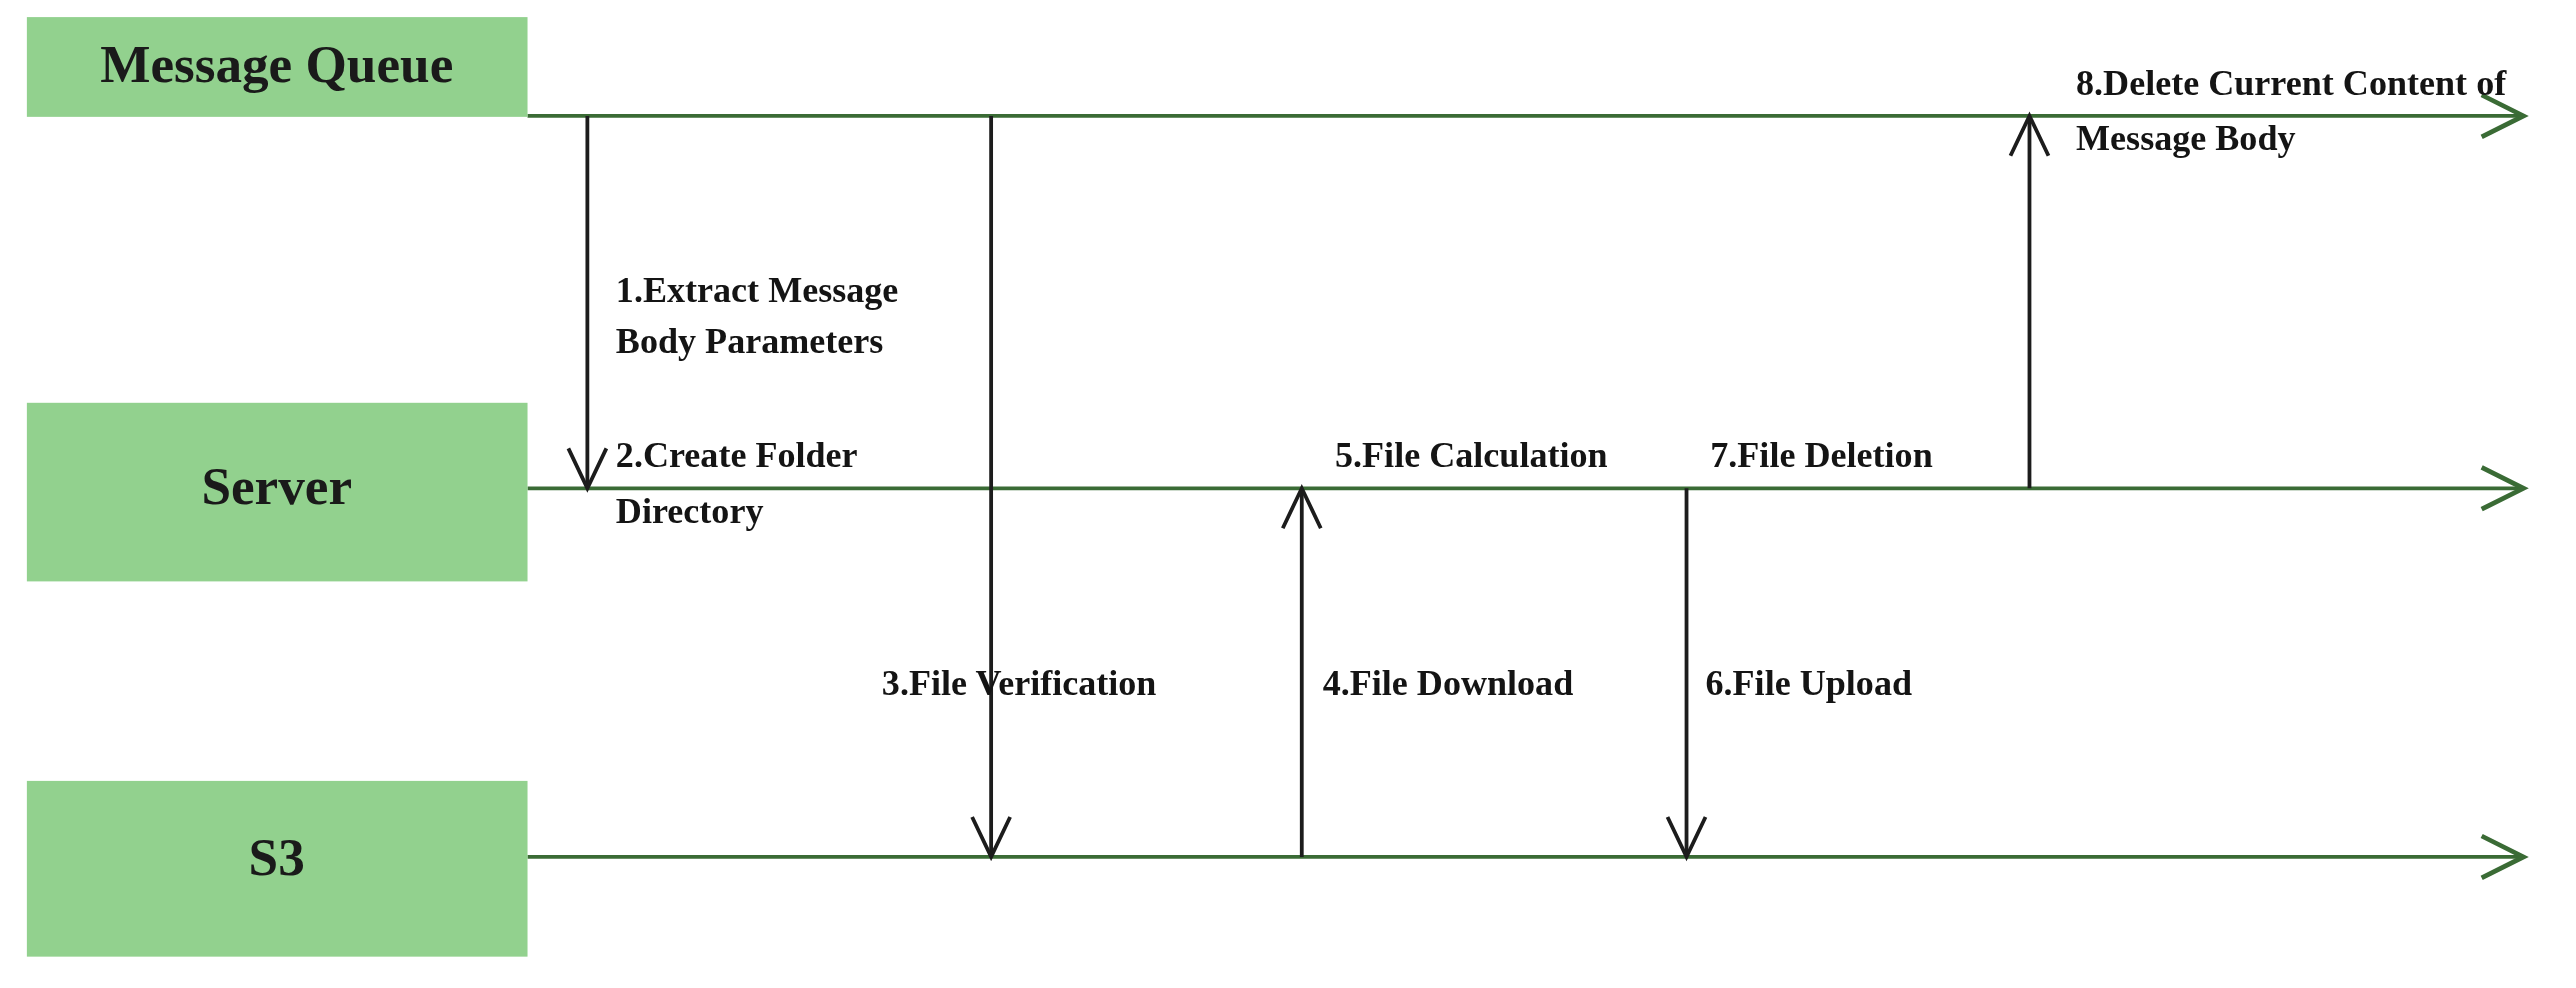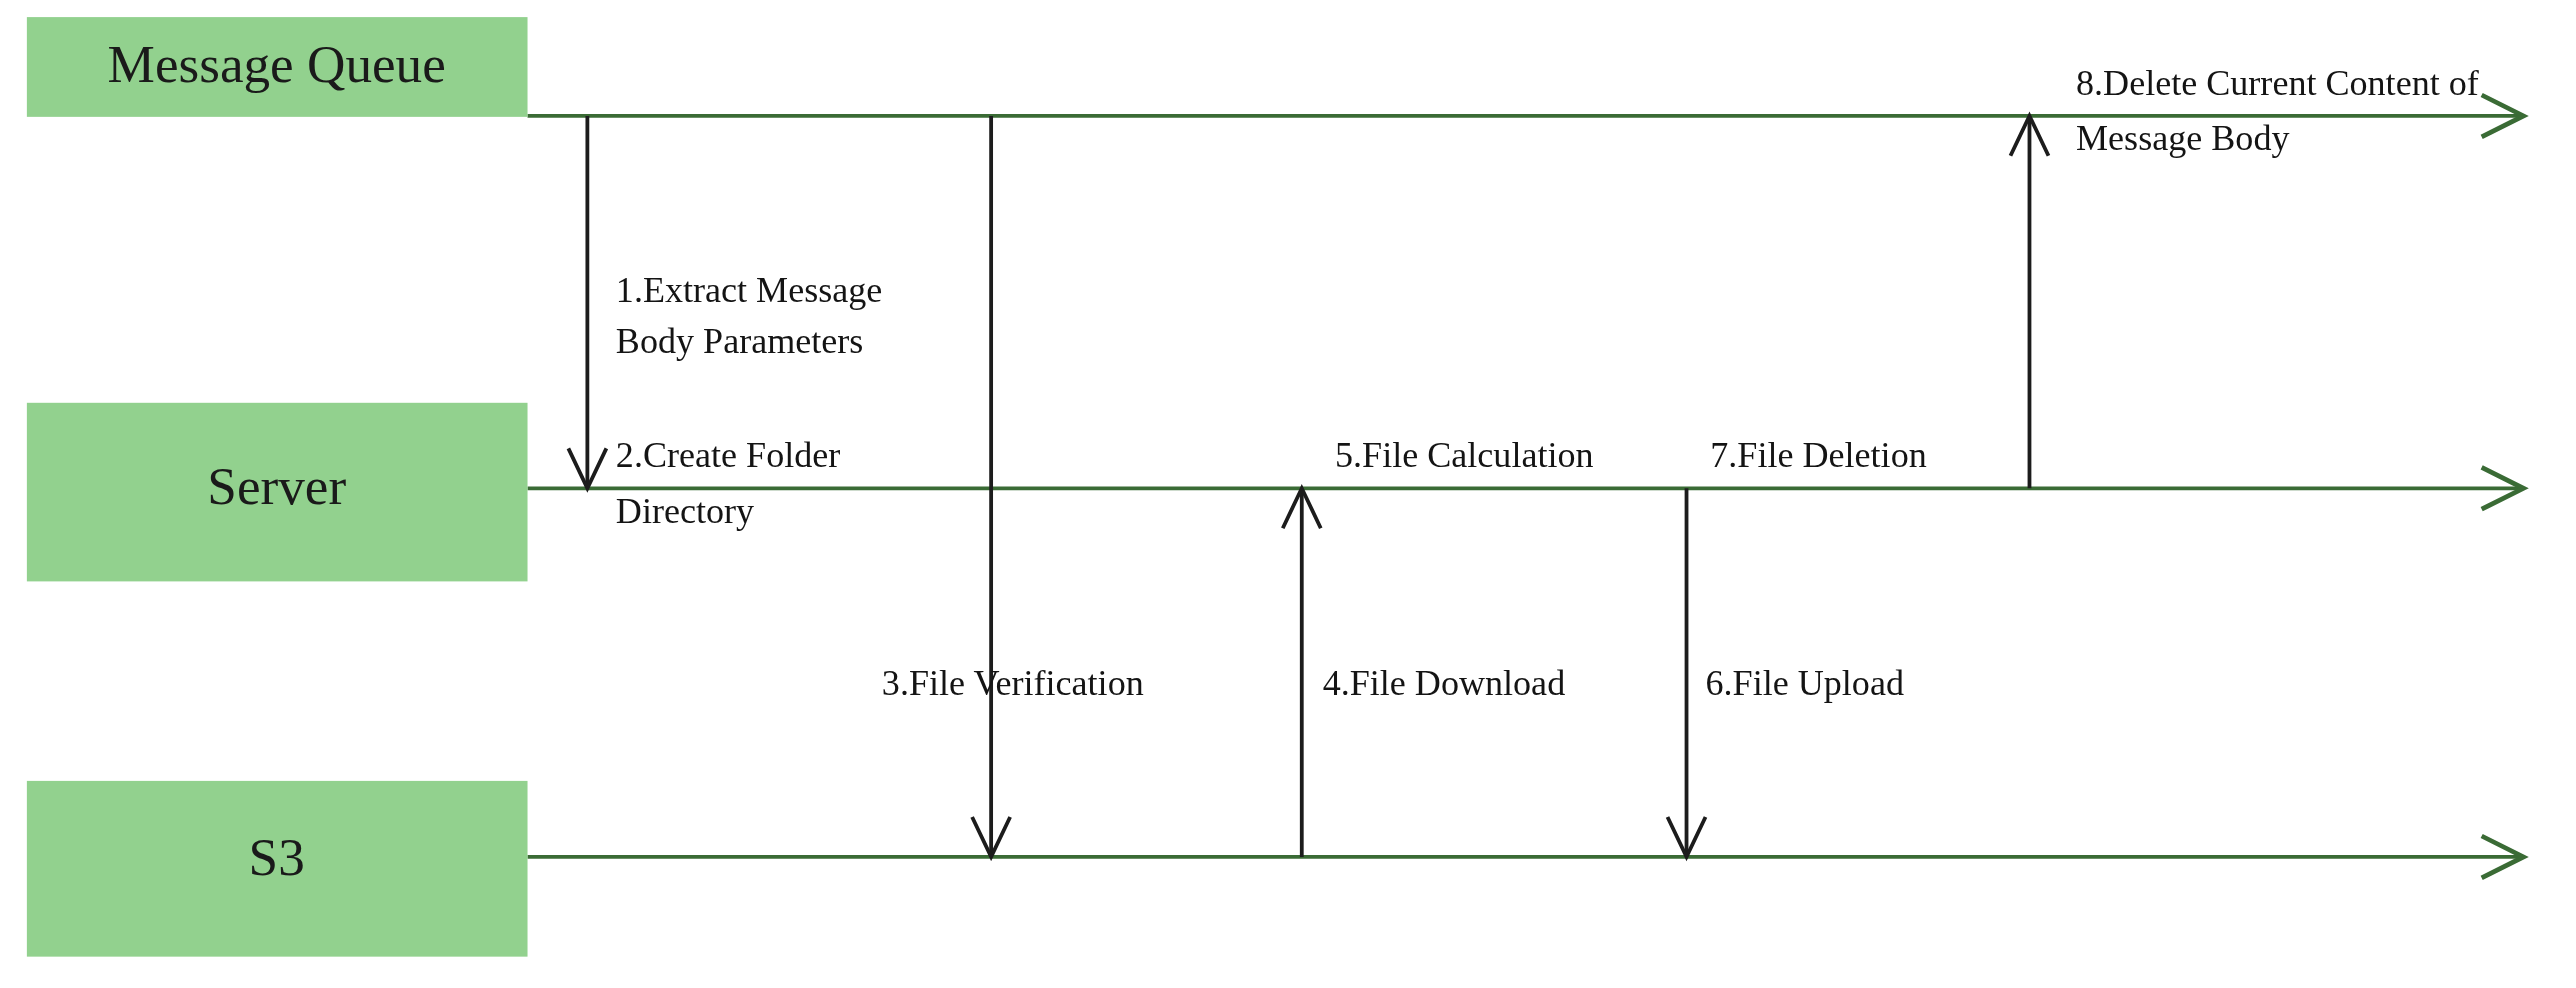--- a/index.html
+++ b/index.html
@@ -10,20 +10,21 @@
   }
   body {
     font-family: "Liberation Serif", "DejaVu Serif", serif;
   }
   #diagram-root {
     position: relative;
     width: 2576px;
     height: 988px;
     background: #ffffff;
     overflow: hidden;
+    font-weight: bold;
   }
   #diagram-svg {
     position: absolute;
     top: 0;
     left: 0;
     width: 2576px;
     height: 988px;
   }
   .actor-box-label {
     font-family: "Liberation Serif", "DejaVu Serif", serif;

